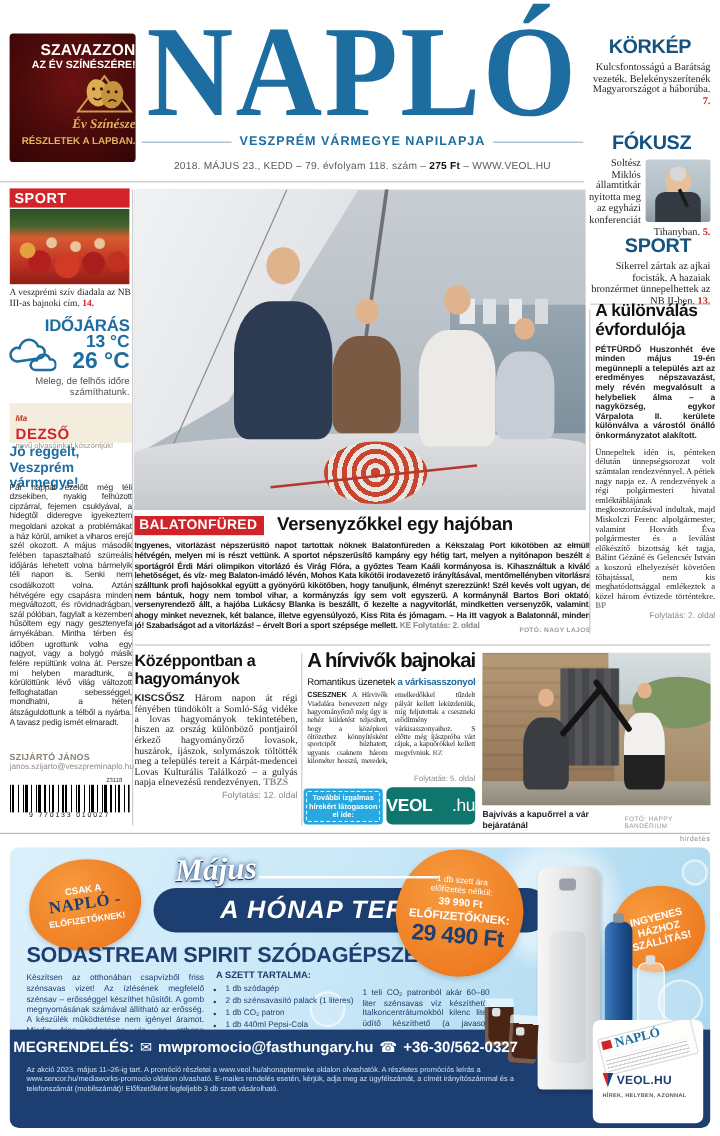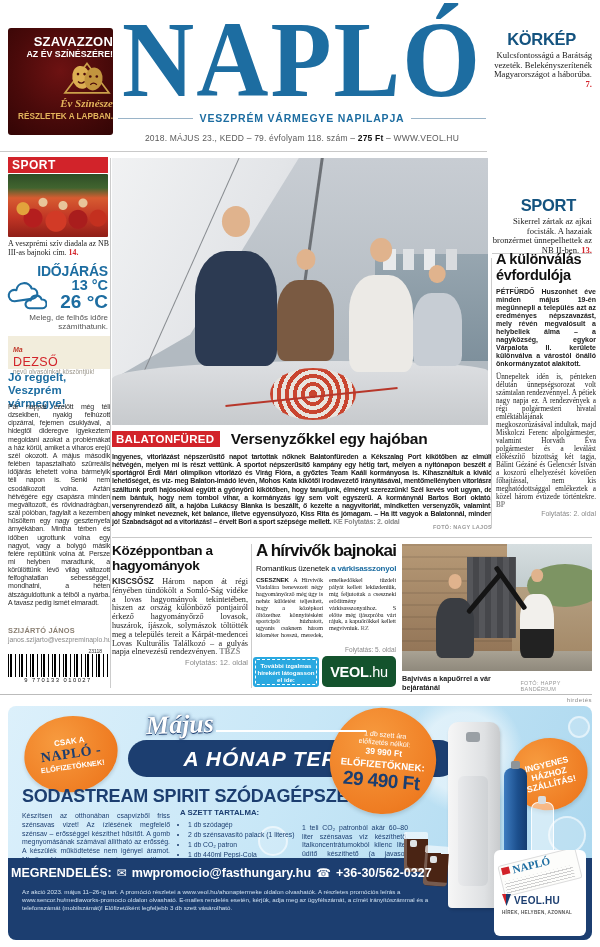--- a/index.html
+++ b/index.html
@@ -56,21 +56,21 @@
       radial-gradient(circle at 90% 70%, #c4301f 0 8px, transparent 9px),
       linear-gradient(180deg,#2e4d26 0%,#41642f 22%,#d75c31 38%,#c03424 70%,#8f1f18 100%)}
   .sport-cap{left:8px;top:240px;width:101px;font-family:"Liberation Serif",serif;font-size:7.9px;line-height:8.8px;color:#222}
   .w-title{left:8px;top:263px;width:100px;text-align:right;color:#1d6da1;font-weight:900;font-size:14px;letter-spacing:-.2px}
   .w-low{left:8px;top:277px;width:100px;text-align:right;color:#1d6da1;font-weight:800;font-size:14.5px}
   .w-high{left:8px;top:291px;width:100px;text-align:right;color:#1d6da1;font-weight:800;font-size:19px}
   .w-cloud{left:5px;top:280px;width:42px;height:32px}
   .w-text{left:8px;top:313px;width:100px;text-align:right;font-size:8px;line-height:9.3px;color:#555}
   .nameday{left:8px;top:336px;width:102px;height:33px;background:#f2eddc;box-sizing:border-box;padding:2px 5px}
   .nameday .ma{font-size:7px;font-style:italic;font-weight:700;color:#c0392b}
-  .nameday .nm{font-size:12.5px;font-weight:400;color:#d2232a;letter-spacing:.4px;line-height:12px}
+  .nameday .nm{font-size:12.5px;font-weight:700;color:#d2232a;letter-spacing:.4px;line-height:12px}
   .nameday .tx{font-size:6.4px;color:#9a958a}
   .greeting{left:8px;top:371px;width:102px;color:#1d6da1;font-weight:800;font-size:11.5px;line-height:13px}
   .editorial{left:8px;top:403px;width:102px;height:220px;overflow:hidden;font-size:7px;line-height:8.15px;
     letter-spacing:-.15px;text-align:justify;color:#2b2b2b}
   .author{left:8px;top:626px;width:102px;font-size:7.4px;font-weight:800;color:#8a7f72;letter-spacing:.2px}
   .email{left:8px;top:636px;width:102px;font-size:6.8px;color:#8a8a8a}
   .barcode-wrap{left:8px;top:648px;width:100px}
   .barcode-top{text-align:right;font-size:5px;color:#333;padding-right:6px}
   .barcode-bars{height:23px;background:repeating-linear-gradient(90deg,#000 0 1px,#fff 1px 2px,#000 2px 4px,#fff 4px 7px,#000 7px 8px,#fff 8px 11px)}
   .barcode-num{text-align:center;font-size:5.8px;letter-spacing:1.5px;color:#111}
@@ -121,22 +121,22 @@
   .herald .sub{margin-top:3px;font-size:8px;letter-spacing:-.2px;color:#111;white-space:nowrap}
   .herald .sub b{color:#1d6da1}
   .herald .body{margin-top:4px;column-count:2;column-gap:6px;font-family:"Liberation Serif",serif;
     font-size:6.2px;line-height:6.9px;letter-spacing:-.1px;text-align:justify;color:#222}
   .herald-cont{left:256px;top:646px;width:140px;text-align:right;font-size:6.5px}
 
   .veol-box{left:253px;top:657px;width:66px;height:30px;background:#29a8e0;border-radius:3px;
     display:flex;align-items:center;justify-content:center;box-sizing:border-box;padding:2px}
   .veol-box .inner{border:1.5px dashed #fff;border-radius:2px;width:100%;height:100%;display:flex;align-items:center;justify-content:center;
     color:#fff;font-weight:800;font-size:6.2px;line-height:7px;text-align:center;box-sizing:border-box;padding:1px}
-  .veol-logo{left:322px;top:656px;width:74px;height:31px;background:#14532d;border-radius:5px;
-    display:flex;align-items:center;justify-content:center;color:#fff;font-size:14.5px;letter-spacing:-.3px}
+  .veol-logo{left:322px;top:656px;width:74px;height:31px;background:#0f766e;border-radius:5px;
+    display:flex;align-items:center;justify-content:space-between;color:#fff;font-size:14.5px;letter-spacing:-.3px}
   .veol-logo b{font-weight:900}
 
   .photo-herald{left:402px;top:544px;width:190px;height:127px;overflow:hidden;background:linear-gradient(180deg,#cdd6d8 0%,#b6a183 30%,#a08462 100%)}
   .ph-wall{position:absolute;left:0;top:0;width:58%;height:100%;
     background:repeating-linear-gradient(180deg,rgba(0,0,0,.08) 0 2px,transparent 2px 12px),linear-gradient(180deg,#b79a77,#8d6f52)}
   .ph-sky{position:absolute;right:0;top:0;width:45%;height:34%;background:linear-gradient(180deg,#d6dee0,#c2ccce)}
   .ph-hill{position:absolute;right:-6%;top:16%;width:40%;height:34%;border-radius:50%;background:#7d9463}
   .ph-gate{position:absolute;left:34%;top:10%;width:26%;height:64%;
     background:repeating-linear-gradient(90deg,#55565a 0 6px,#46474b 6px 12px)}
   .ph-path{position:absolute;left:0;bottom:0;width:100%;height:16%;background:linear-gradient(180deg,#a9a294,#8f897c)}
@@ -240,20 +240,29 @@
   </div>
   <div class="abs dateline">
     <span>2018. MÁJUS 23., KEDD – 79. évfolyam 118. szám – </span><b>275 Ft</b><span> – WWW.VEOL.HU</span>
   </div>
   <div class="hrl" style="left:0;top:151px;width:487px"></div>
 
   <div class="abs teaser" style="top:30px;height:76px">
     <h2>KÖRKÉP</h2>
     <p><span>Kulcsfontosságú a Barátság vezeték. Belekényszerítenék Magyarországot a háborúba. </span><span class="pg">7.</span></p>
   </div>
+  <div class="abs teaser" style="top:110px;height:82px">
+    <h2>FÓKUSZ</h2>
+    <div class="portrait">
+      <div class="head"></div>
+      <div class="suit"></div>
+      <div class="mic"></div>
+    </div>
+    <p><span>Soltész Miklós államtitkár nyitotta meg az egyházi konferenciát Tihanyban. </span><span class="pg">5.</span></p>
+  </div>
   <div class="abs teaser" style="top:196px;height:58px">
     <h2>SPORT</h2>
     <p><span>Sikerrel zártak az ajkai focisták. A hazaiak bronzérmet ünnepelhettek az NB II-ben. </span><span class="pg">13.</span></p>
   </div>
 
   <div class="abs sport-flag">SPORT</div>
   <div class="abs sport-photo"></div>
   <div class="abs sport-cap">
     <span>A veszprémi szív diadala az NB III-as bajnoki cím. </span><span class="pg">14.</span>
   </div>

